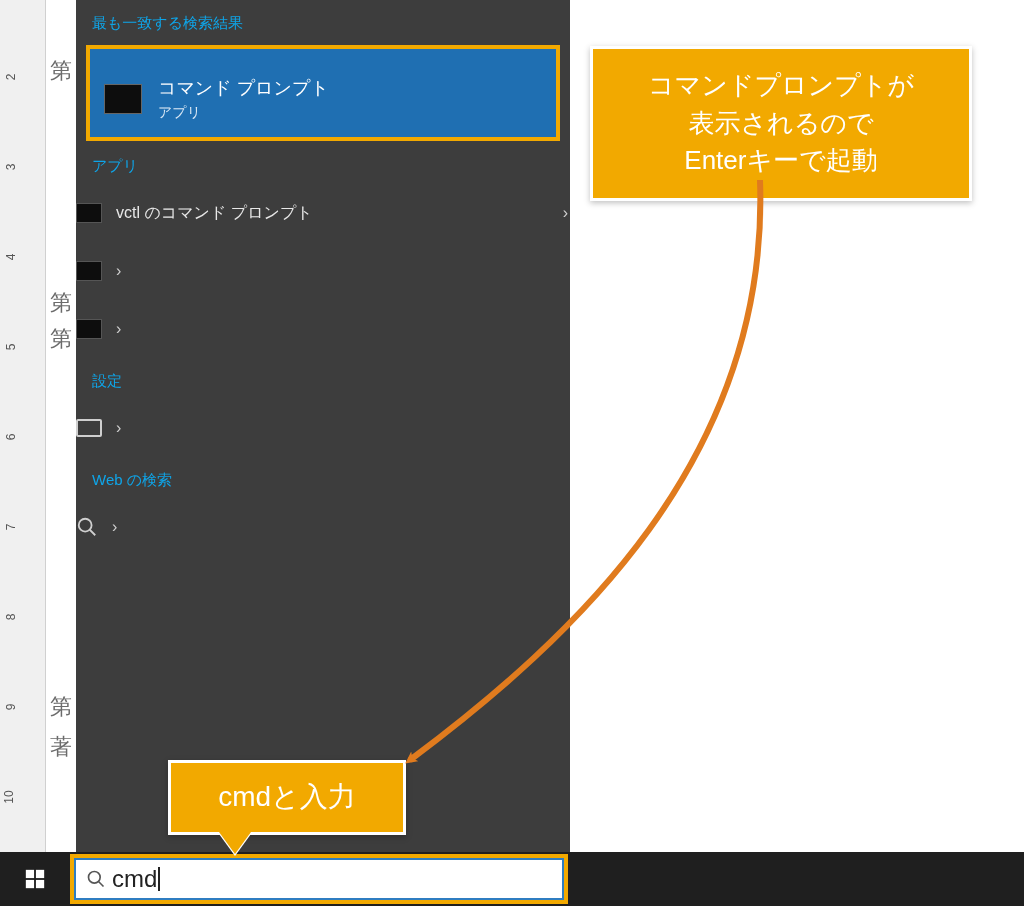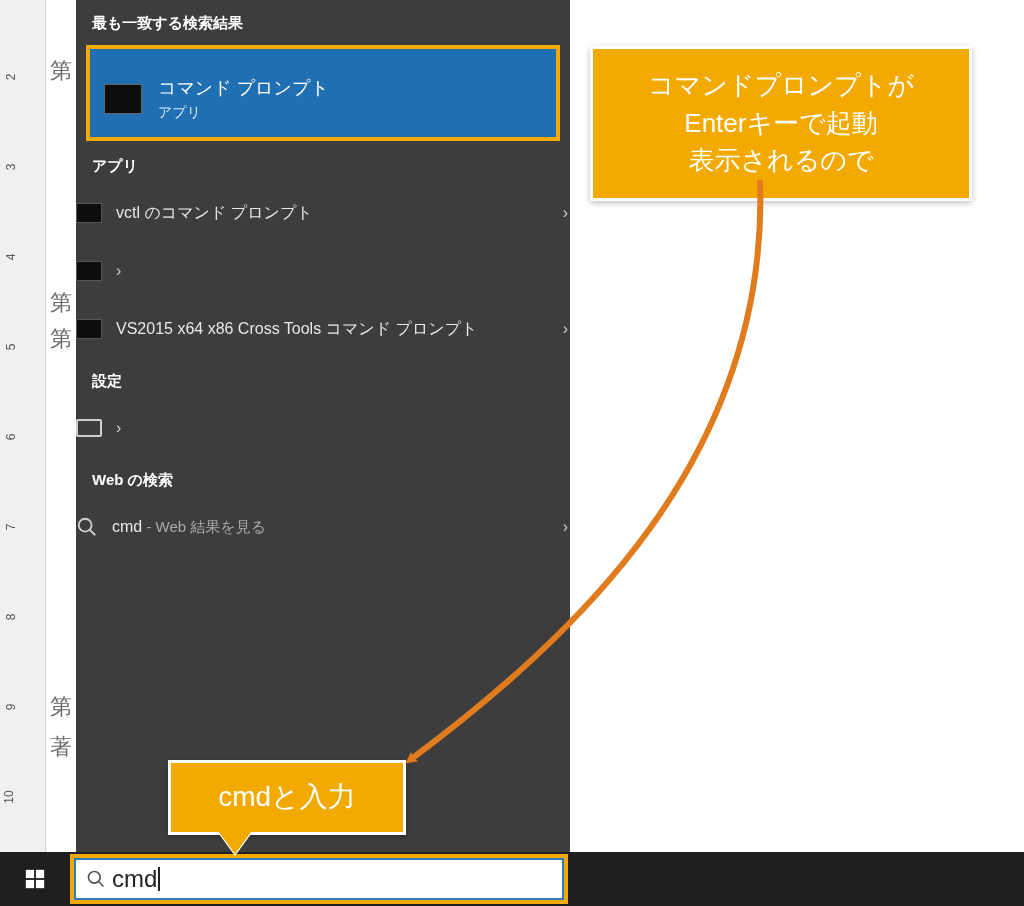--- a/index.html
+++ b/index.html
@@ -22,21 +22,21 @@
 .doc-col .heading {
   position: absolute; left: 4px; color: #6b6b6b; font-size: 22px;
 }
 
 
 .search-panel {
   position: absolute; left: 76px; top: 0; width: 494px; height: 852px;
   background: #3d3d3d; color: #e8e8e8;
 }
 .section-label {
-  padding: 14px 16px 8px 16px; font-size: 15px; font-weight: 700; color: #ffffff;
+  padding: 14px 16px 8px 16px; font-size: 15px; font-weight: 400; color: #0ea5e9;
 }
 
 
 .best-match-wrapper {
   margin: 4px 10px 10px 10px;
   border: 4px solid #f2a900;
   background: #1f6fb2;
 }
 .best-match {
   display: flex; align-items: center; gap: 16px;
@@ -154,43 +154,39 @@
     <div class="thumb-sm"></div>
     <div class="label">vctl のコマンド プロンプト</div>
     <div class="chev">›</div>
   </div>
   <div class="row">
     <div class="thumb-sm"></div>
     <div class="chev">›</div>
   </div>
   <div class="row">
     <div class="thumb-sm"></div>
-    <div class="label">VS2015 x64 x86 Cross Tools コマンド プロンプト</div>
     <div class="chev">›</div>
   </div>
 
   <div class="section-label">設定</div>
 
   <div class="row">
     <div class="monitor-icon"></div>
     <div class="chev">›</div>
   </div>
 
   <div class="section-label">Web の検索</div>
 
   <div class="row">
     <span class="search-icon">
       <svg viewBox="0 0 24 24" fill="none" stroke="#cfcfcf" stroke-width="2">
           <circle cx="10" cy="10" r="7"></circle>
           <line x1="15" y1="15" x2="21" y2="21"></line>
         </svg>
     </span>
-    <div class="label">
-      <span>cmd</span><span class="dim"> - Web 結果を見る</span>
-    </div>
     <div class="chev">›</div>
   </div>
 </div>
 
 <div class="taskbar">
   <div class="start-btn">
     <svg viewBox="0 0 24 24">
       <rect x="2" y="2" width="9" height="9" fill="#fff"></rect>
       <rect x="13" y="2" width="9" height="9" fill="#fff"></rect>
       <rect x="2" y="13" width="9" height="9" fill="#fff"></rect>
@@ -203,22 +199,22 @@
           <circle cx="10" cy="10" r="7"></circle>
           <line x1="15" y1="15" x2="21" y2="21"></line>
         </svg>
       <span class="typed">cmd</span>
     </div>
   </div>
 </div>
 
 <div class="callout big">
   <div>コマンドプロンプトが</div>
+  <div>表示されるので</div>
   <div>Enterキーで起動</div>
-  <div>表示されるので</div>
 </div>
 <div class="callout small">
   <span>cmdと入力</span>
 </div>
 
 <svg class="arrow-svg" viewBox="0 0 560 720">
   <defs>
     <marker id="arrhead" markerWidth="14" markerHeight="14" refX="6" refY="6" orient="auto" markerUnits="userSpaceOnUse">
       <path d="M0,0 L12,6 L0,12 L3,6 Z" fill="#e07b1e"></path>
     </marker>

